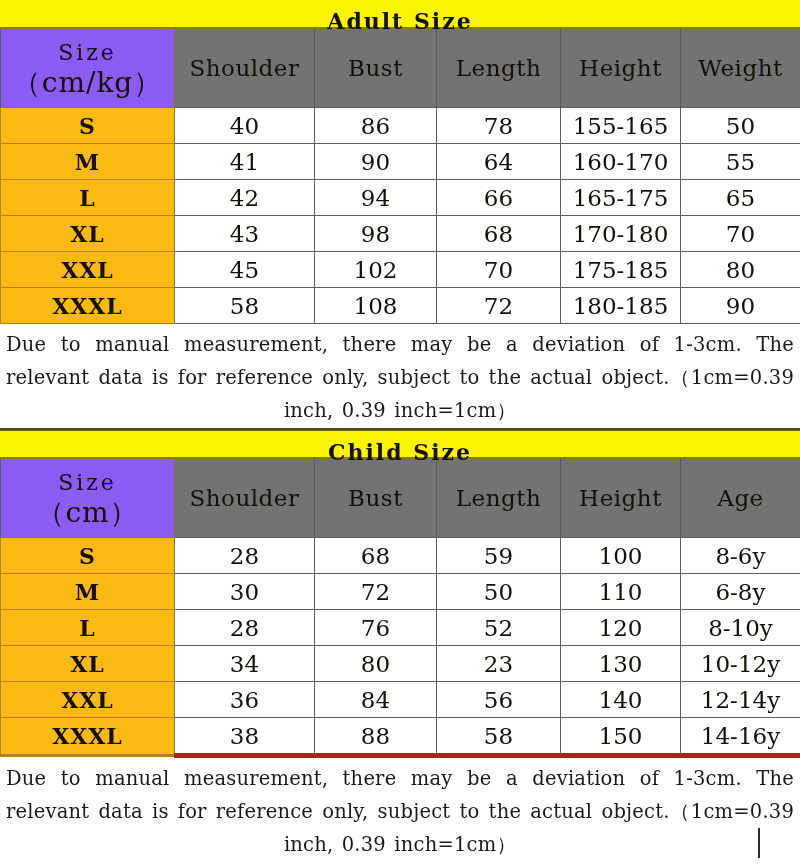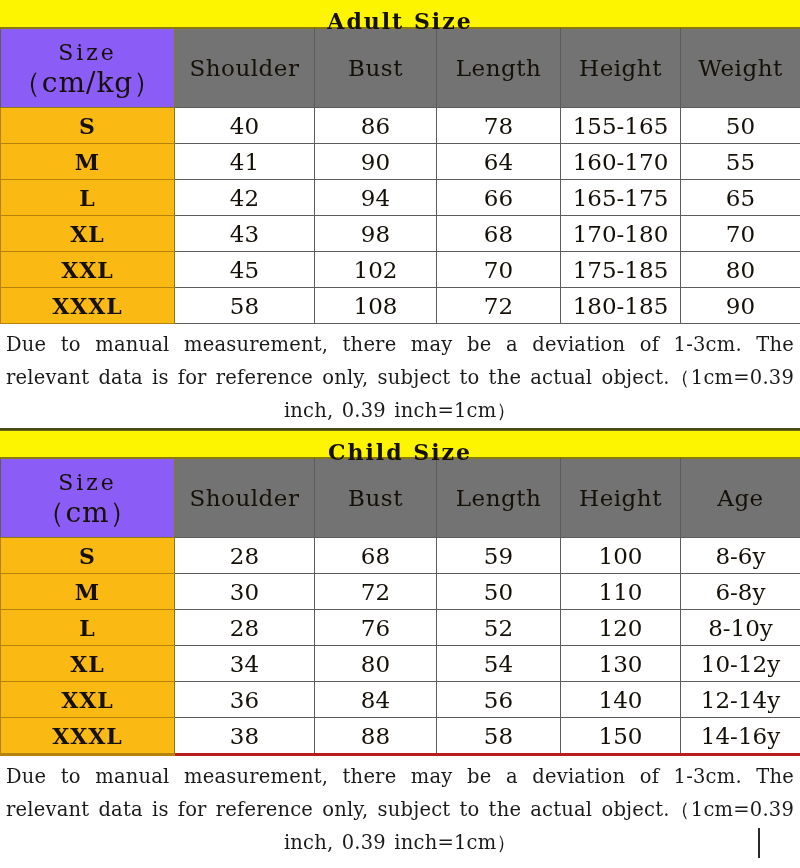--- a/index.html
+++ b/index.html
@@ -92,21 +92,21 @@
     background: #fbb913;
     font-size: 22px;
     font-weight: 700;
     letter-spacing: 1px;
     border-top: 1px solid #b5820c;
     border-bottom: 1px solid #b5820c;
     border-left: 1px solid #b5820c;
     border-right: 1px solid #8a7b10;
   }
   table.child-table tr.data-row:last-child td {
-    border-bottom: 3px solid #b91c1c;
+    border-bottom: 5px solid #b91c1c;
   }
   table.child-table tr.data-row:last-child td.size-cell {
     border-bottom: 3px solid #b5820c;
   }
 
   
   .note {
     font-size: 19.5px;
     line-height: 33px;
     text-align: center;
@@ -275,21 +275,21 @@
         <td>28</td>
         <td>76</td>
         <td>52</td>
         <td>120</td>
         <td>8-10y</td>
       </tr>
       <tr class="data-row">
         <td class="size-cell">XL</td>
         <td>34</td>
         <td>80</td>
-        <td>54</td>
+        <td>23</td>
         <td>130</td>
         <td>10-12y</td>
       </tr>
       <tr class="data-row">
         <td class="size-cell">XXL</td>
         <td>36</td>
         <td>84</td>
         <td>56</td>
         <td>140</td>
         <td>12-14y</td>

